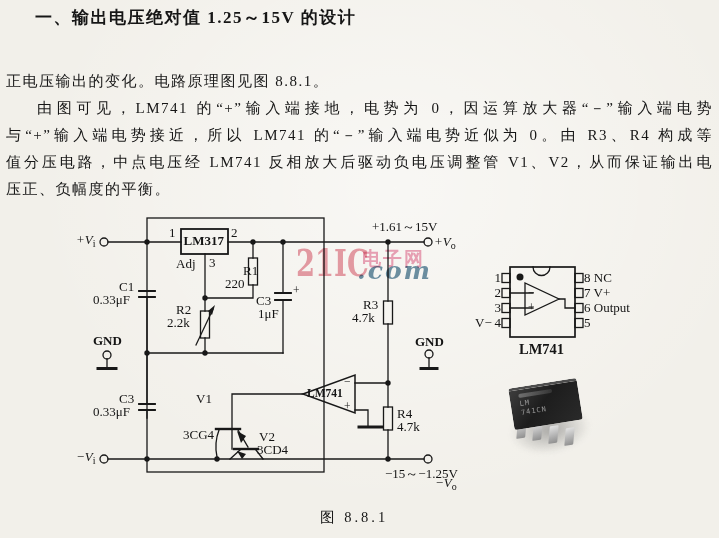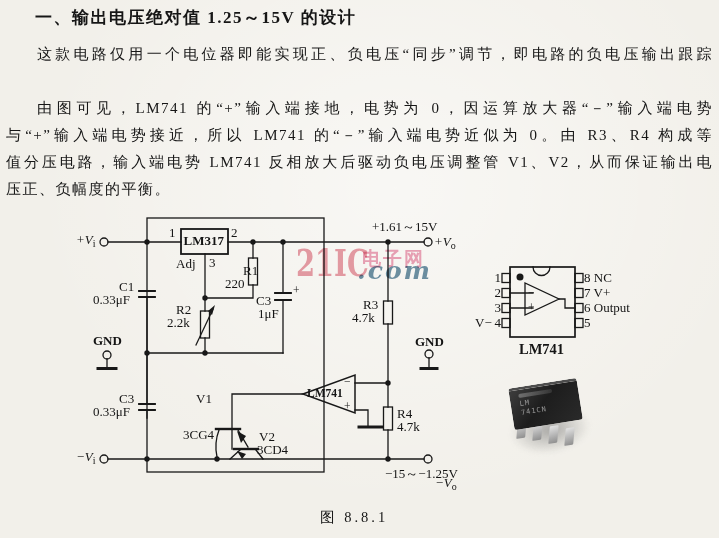--- a/index.html
+++ b/index.html
@@ -76,24 +76,24 @@
     color:#9a9a9a;letter-spacing:1px;
   }
 </style>
 </head>
 <body>
 
 <div class="page">
 
   <h1 class="title">一、输出电压绝对值 1.25～15V 的设计</h1>
 
-  <div class="text-line just indent" style="top:45px">这款电路仅用一个电位器即能实现正、负电压“同步”调节，即电路的负电压输出跟踪</div>
+  <div class="text-line" style="top:72px">正电压输出的变化。电路原理图见图 8.8.1。</div>
   <div class="text-line just indent" style="top:99px">由图可见，LM741 的“+”输入端接地，电势为 0，因运算放大器“－”输入端电势</div>
   <div class="text-line just" style="top:126px">与“+”输入端电势接近，所以 LM741 的“－”输入端电势近似为 0。由 R3、R4 构成等</div>
-  <div class="text-line just" style="top:153px">值分压电路，输入端电势 LM741 反相放大后驱动负电压调整管 V1、V2，从而保证输出电</div>
+  <div class="text-line just" style="top:153px">值分压电路，中点电压经 LM741 反相放大后驱动负电压调整管 V1、V2，从而保证输出电</div>
   <div class="text-line" style="top:180px">压正、负幅度的平衡。</div>
 
   <svg class="fig-svg" width="719" height="538" viewBox="0 0 719 538" fill="none" stroke="#181818" stroke-width="1.3" stroke-linecap="square">
 
     <g>
       <rect x="147" y="218" width="177" height="254"></rect>
     </g>
 
     <g>
       <path d="M108 242 H181 M228 242 H424"></path>

